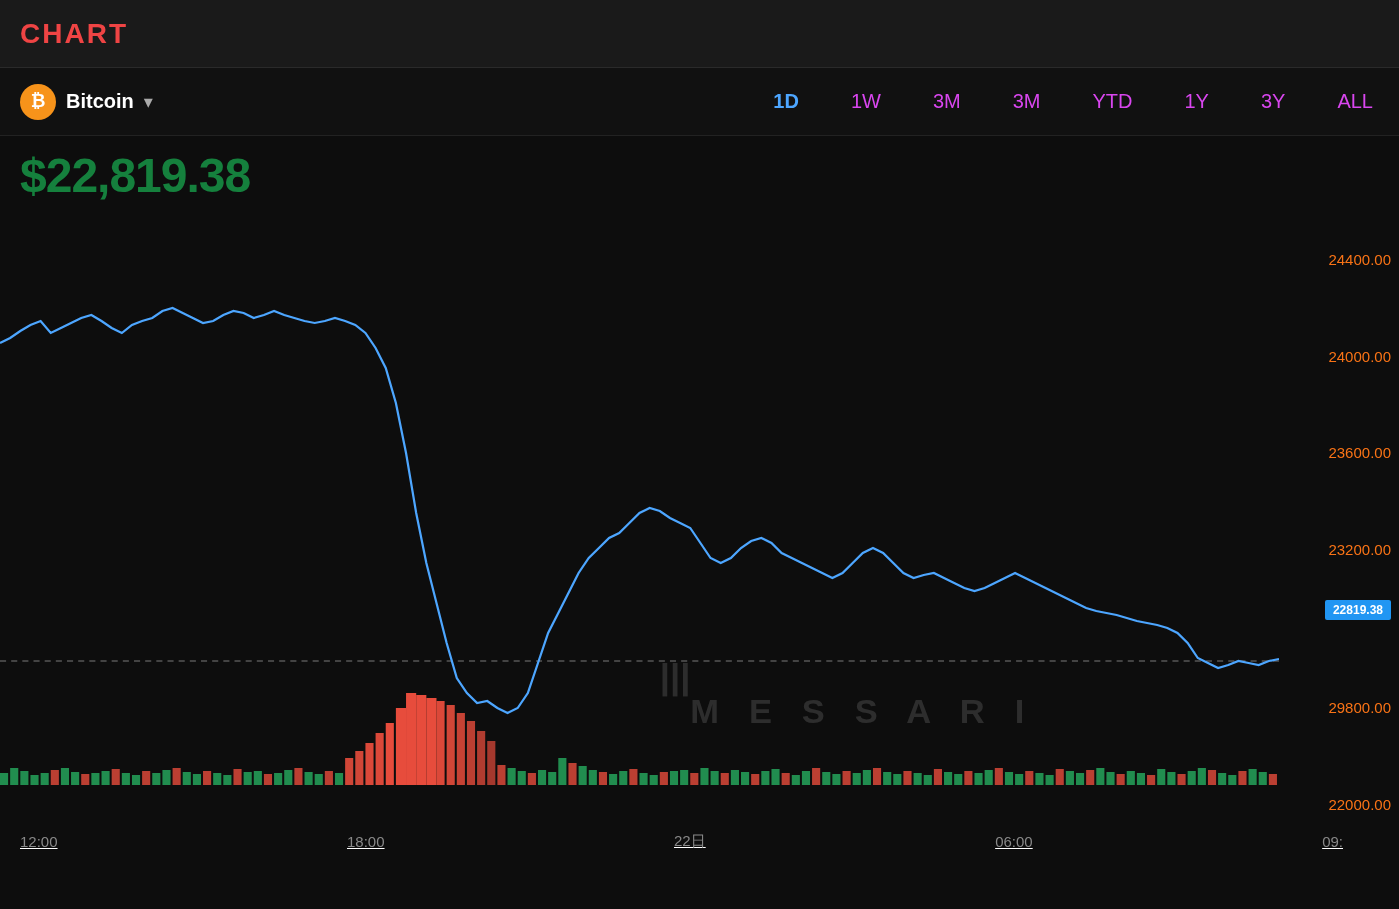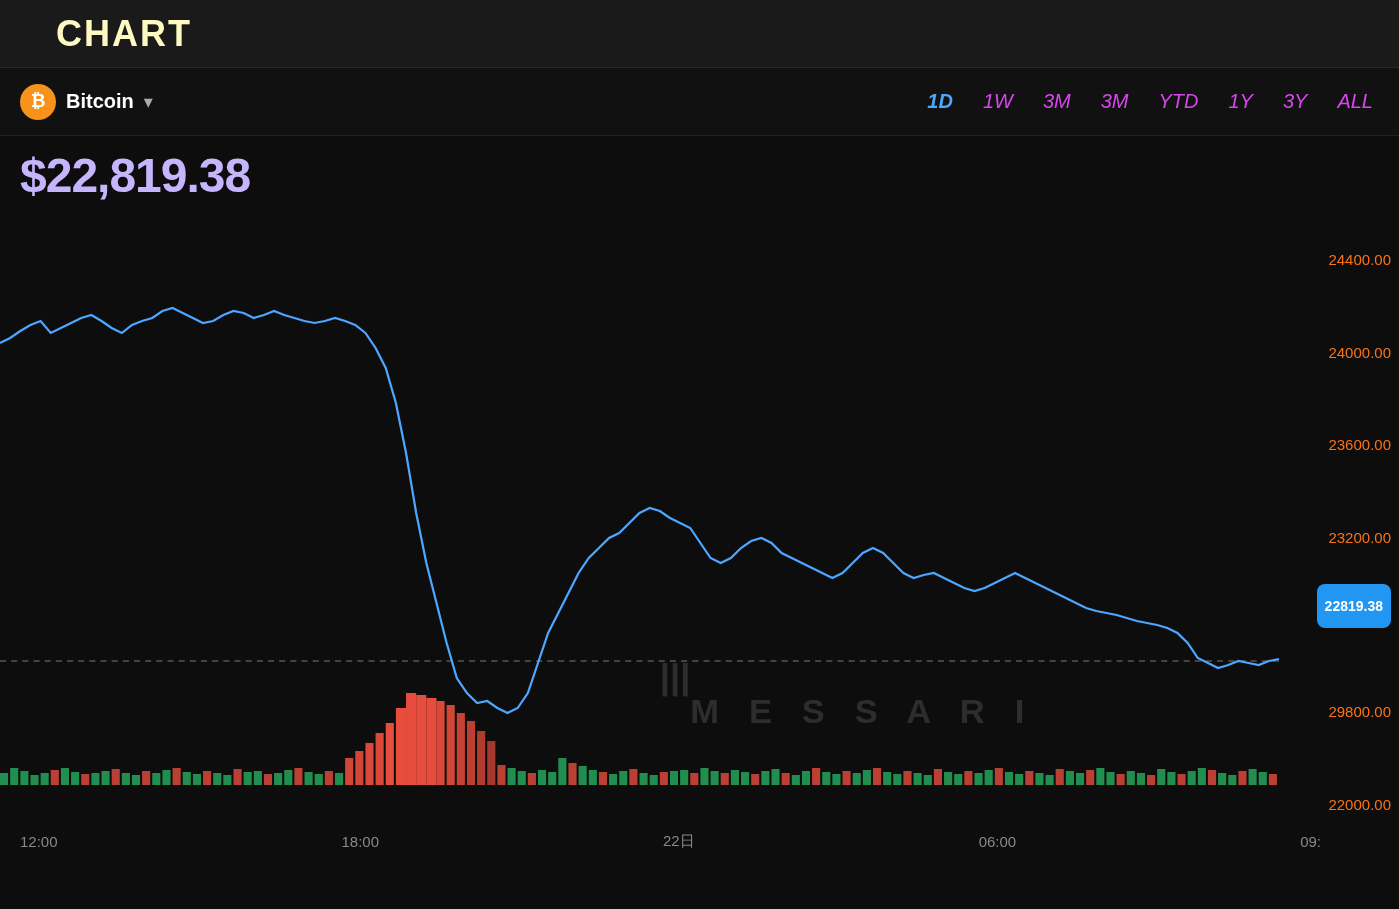--- a/index.html
+++ b/index.html
@@ -15,25 +15,24 @@
     
     .top-bar {
       background: #1a1a1a;
       height: 68px;
       display: flex;
       align-items: center;
       padding: 0 20px;
       border-bottom: 1px solid #2a2a2a;
     }
     .top-bar-title {
-      font-size: 36px;
-      font-weight: bold;
-      color: #fef9c3;
+      font-size: 28px;
+      font-weight: bold;
+      color: #ef4444;
       letter-spacing: 2px;
-      margin-left: 36px;
     }
 
     
     .header-row {
       background: #111111;
       height: 68px;
       display: flex;
       align-items: center;
       justify-content: space-between;
       padding: 0 20px;
@@ -62,23 +61,22 @@
       font-weight: bold;
       color: #fff;
     }
     .dropdown-arrow {
       font-size: 18px;
       color: #aaa;
     }
 
     .time-buttons {
       display: flex;
-      gap: 18px;
+      gap: 40px;
       align-items: flex-end;
-      font-style: italic;
     }
     .time-btn {
       font-size: 20px;
       color: #d946ef;
       cursor: pointer;
       padding: 4px 6px;
       border-radius: 4px;
     }
     .time-btn.active {
       color: #4da6ff;
@@ -86,21 +84,21 @@
     }
 
     
     .price-section {
       padding: 12px 20px 0 20px;
       background: #0d0d0d;
     }
     .current-price {
       font-size: 48px;
       font-weight: bold;
-      color: #c4b5fd;
+      color: #15803d;
       letter-spacing: -1px;
     }
 
     .chart-main {
       display: flex;
       height: 620px;
     }
 
     .chart-area {
       flex: 1;
@@ -118,23 +116,23 @@
       position: relative;
     }
     .y-label {
       font-size: 15px;
       color: #f97316;
       margin-top: 38px;
     }
     .current-price-label {
       background: #2196f3;
       color: #fff;
-      font-size: 14px;
-      padding: 14px 8px;
-      border-radius: 8px;
+      font-size: 12px;
+      padding: 3px 8px;
+      border-radius: 2px;
       position: absolute;
       right: 0;
       font-weight: bold;
     }
 
     
     .x-axis {
       height: 36px;
       display: flex;
       align-items: center;
@@ -451,19 +449,19 @@
     <span class="y-label">24400.00</span>
     <span class="y-label">24000.00</span>
     <span class="y-label">23600.00</span>
     <span class="y-label">23200.00</span>
     <span class="current-price-label" style="position:relative; right:0; top:0;">22819.38</span>
     <span class="y-label">29800.00</span>
     <span class="y-label">22000.00</span>
   </div>
 </div>
 
-<div class="x-axis" style="padding-right: 78px; background:#0d0d0d;">
+<div class="x-axis" style="padding-right: 56px; background:#0d0d0d;text-decoration:underline;">
   <span class="x-label">12:00</span>
   <span class="x-label">18:00</span>
   <span class="x-label">22日</span>
   <span class="x-label">06:00</span>
   <span class="x-label">09:</span>
 </div>
 
 </body></html>

